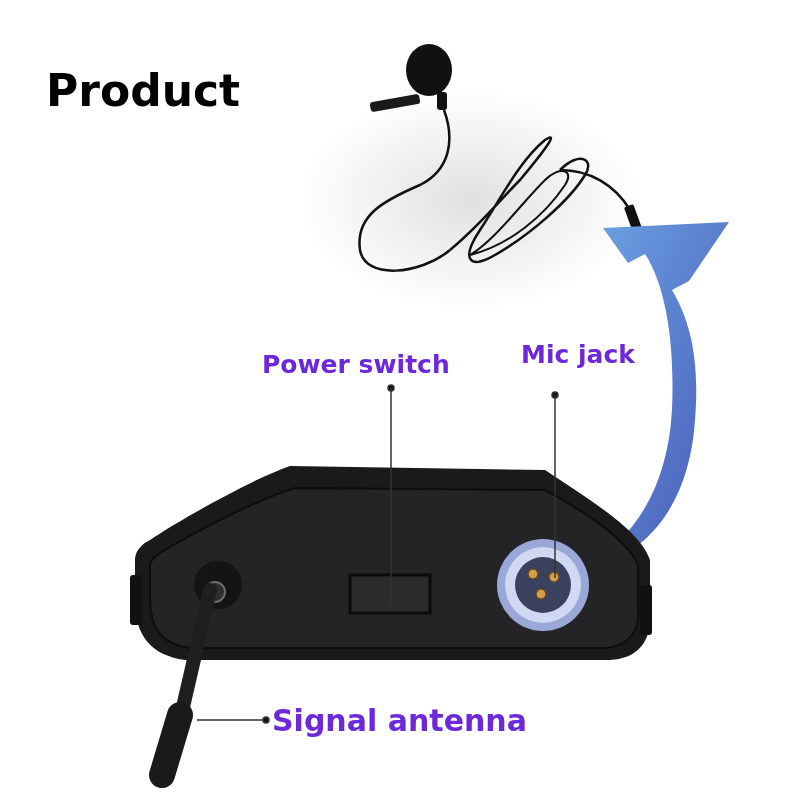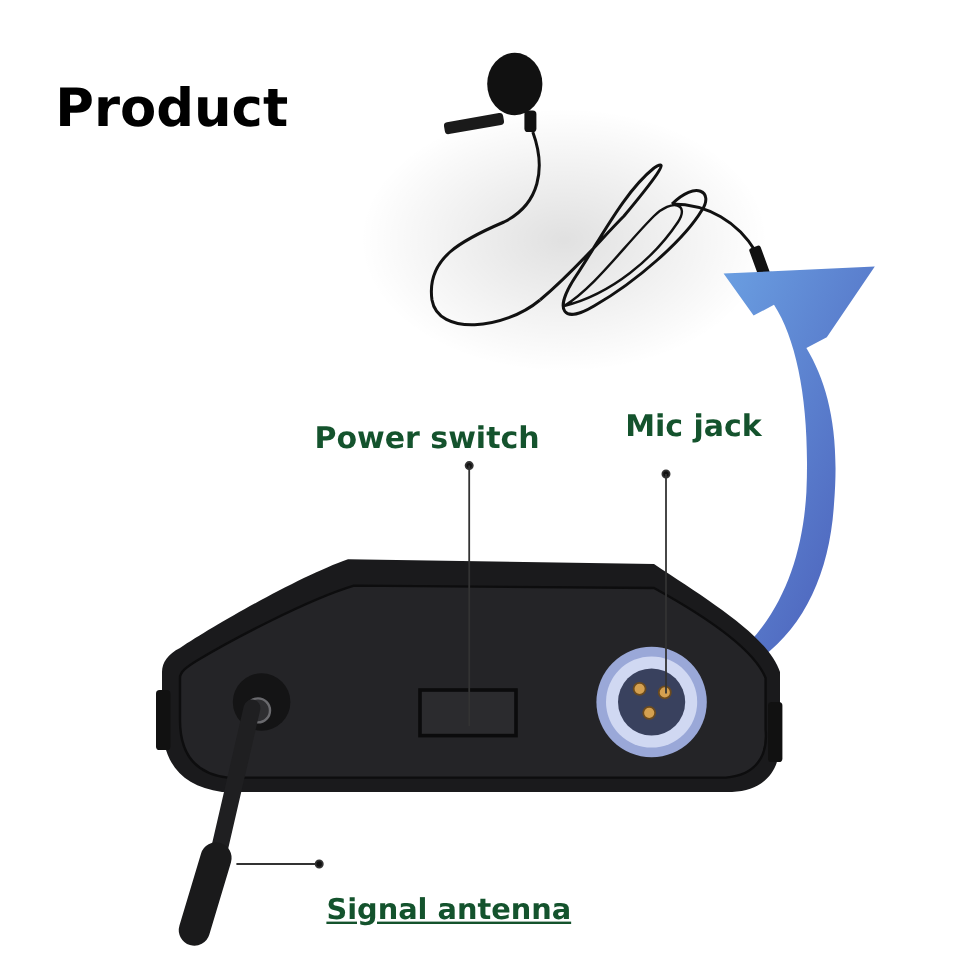--- a/index.html
+++ b/index.html
@@ -1,21 +1,21 @@
 <!DOCTYPE html>
 <html><head>
 <meta charset="utf-8">
 <style>
   html,body{margin:0;padding:0;background:#fff;}
   body{width:800px;height:800px;position:relative;overflow:hidden;font-family:"DejaVu Sans","Liberation Sans",sans-serif;}
   .title{position:absolute;left:46px;top:48px;font-weight:bold;font-size:44px;line-height:86px;color:#000000;letter-spacing:0px;}
-  .label{position:absolute;font-weight:bold;color:#14532d;white-space:nowrap;}
+  .label{position:absolute;font-weight:bold;color:#6d28d9;white-space:nowrap;}
   .lbl-power{left:262px;top:350px;font-size:25px;}
   .lbl-mic{left:500px;top:340px;font-size:25px;margin-left:21px;}
-  .lbl-ant{left:272px;top:744px;font-size:24px;text-decoration:underline;}
+  .lbl-ant{left:272px;top:703px;font-size:30px;}
   svg.art{position:absolute;left:0;top:0;}
 </style>
 </head>
 <body>
 
 <svg class="art" width="800" height="800" viewBox="0 0 800 800">
   <defs>
     <linearGradient id="arrowGrad" x1="0" y1="0" x2="1" y2="1">
       <stop offset="0" stop-color="#6ea6e6"></stop>
       <stop offset="1" stop-color="#4656b4"></stop>

